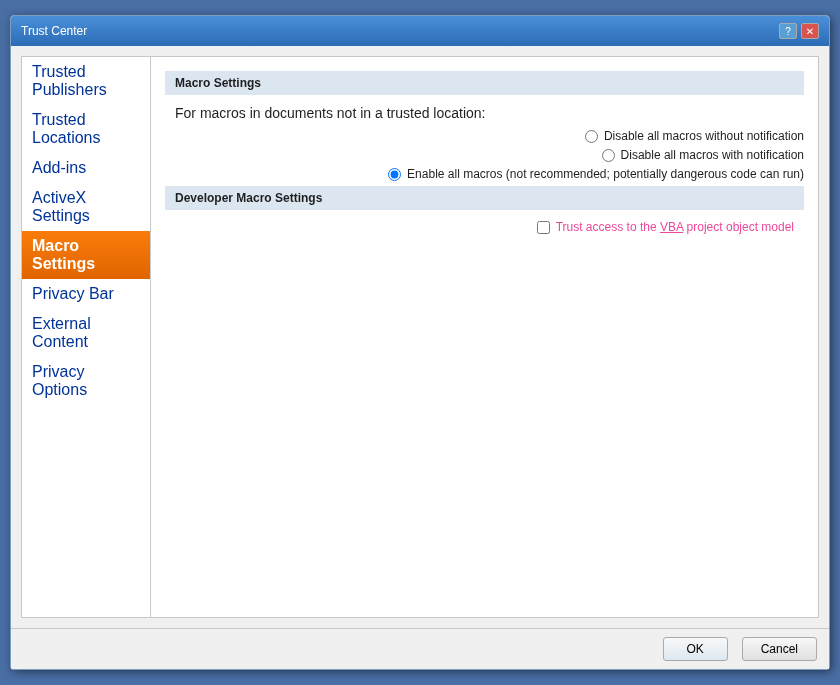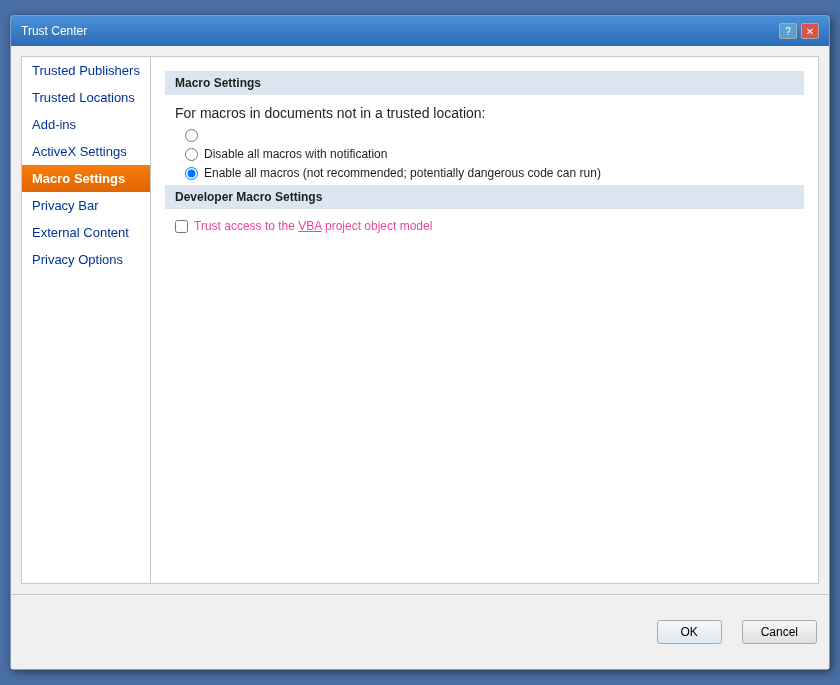--- a/index.html
+++ b/index.html
@@ -1,15 +1,15 @@
 <!DOCTYPE html>
 <html><head>
   <meta charset="utf-8">
   <style>
-    * { box-sizing: border-box; margin: 0; padding: 0; }
+    * { box-sizing: border-box; margin: 0; padding: 0; justify-content: flex-end; }
     body {
       font-family: 'Segoe UI', Tahoma, sans-serif;
       font-size: 12px;
       background: #4a6fa5;
       display: flex;
       justify-content: center;
       align-items: center;
       width: 840px;
       height: 685px;
       overflow: hidden;
@@ -77,21 +77,21 @@
       width: 130px;
       background: white;
       border: 1px solid #c8c8c8;
       flex-shrink: 0;
     }
 
     .sidebar-item {
       padding: 6px 10px;
       cursor: pointer;
       color: #003399;
-      font-size: 13px;
+      font-size: 16px;
       border-bottom: none;
     }
 
     .sidebar-item.active {
       background: linear-gradient(to bottom, #f97c0a, #e06500);
       color: white;
       font-weight: bold;
     }
 
     .content-area {
@@ -157,22 +157,22 @@
       color: #ec4899;
     }
 
     .vba-underline {
       text-decoration: underline;
     }
 
     .dialog-footer {
       display: flex;
       justify-content: flex-end;
-      padding: 25px 12px;
-      gap: 20px;
+      padding: 8px 12px;
+      gap: 14px;
       border-top: 1px solid #c8c8c8;
       background: #f0f0f0;
     }
 
     .footer-btn {
       padding: 4px 18px;
       font-size: 12px;
       border: 1px solid #aaa;
       background: linear-gradient(to bottom, #f8f8f8, #e0e0e0);
       cursor: pointer;
@@ -214,20 +214,21 @@
     <div class="content-area">
 
       <div class="section-header">
         <span>Macro Settings</span>
       </div>
       <div class="section-description">For macros in documents not in a trusted location:</div>
 
       <div class="radio-group">
         <div class="radio-item">
           <input type="radio" name="macro" style="">
+          <span class="radio-label">Disable all macros without notification</span>
         </div>
         <div class="radio-item">
           <input type="radio" name="macro" style="">
           <span class="radio-label">Disable all macros with notification</span>
         </div>
         <div class="radio-item">
           <input type="radio" name="macro" checked="" style="">
           <span class="radio-label">Enable all macros (not recommended; potentially dangerous code can run)</span>
         </div>
       </div>

